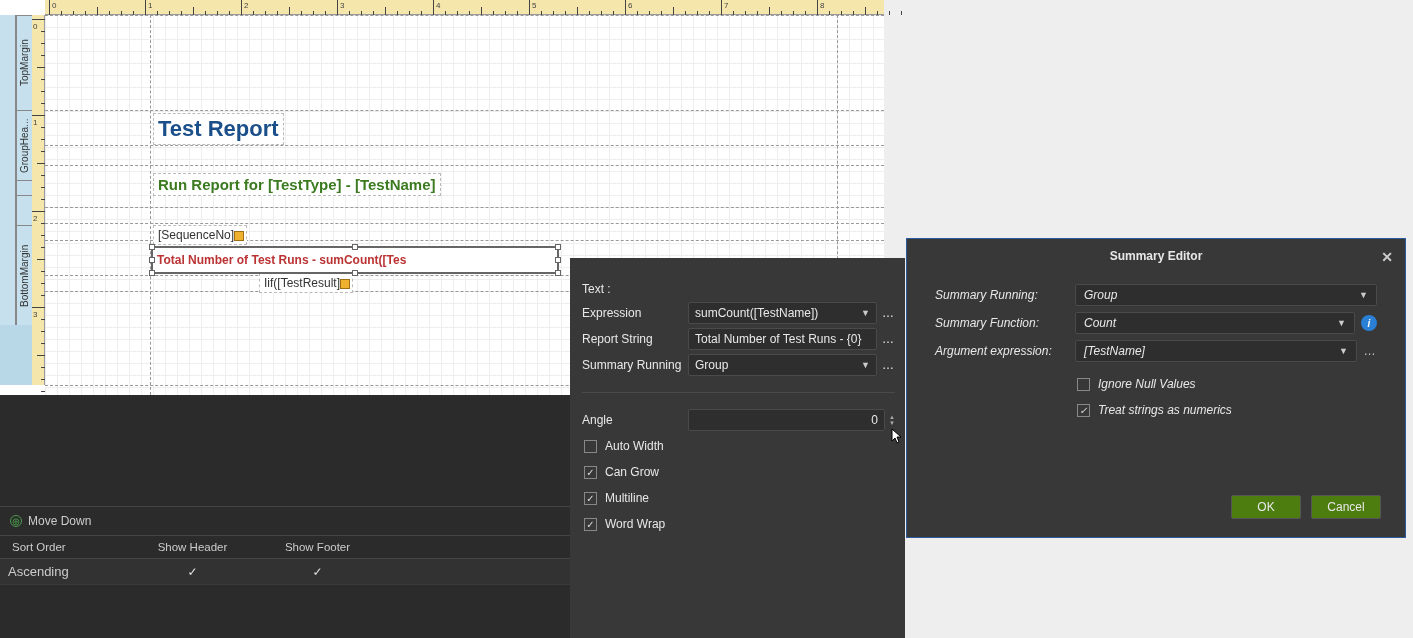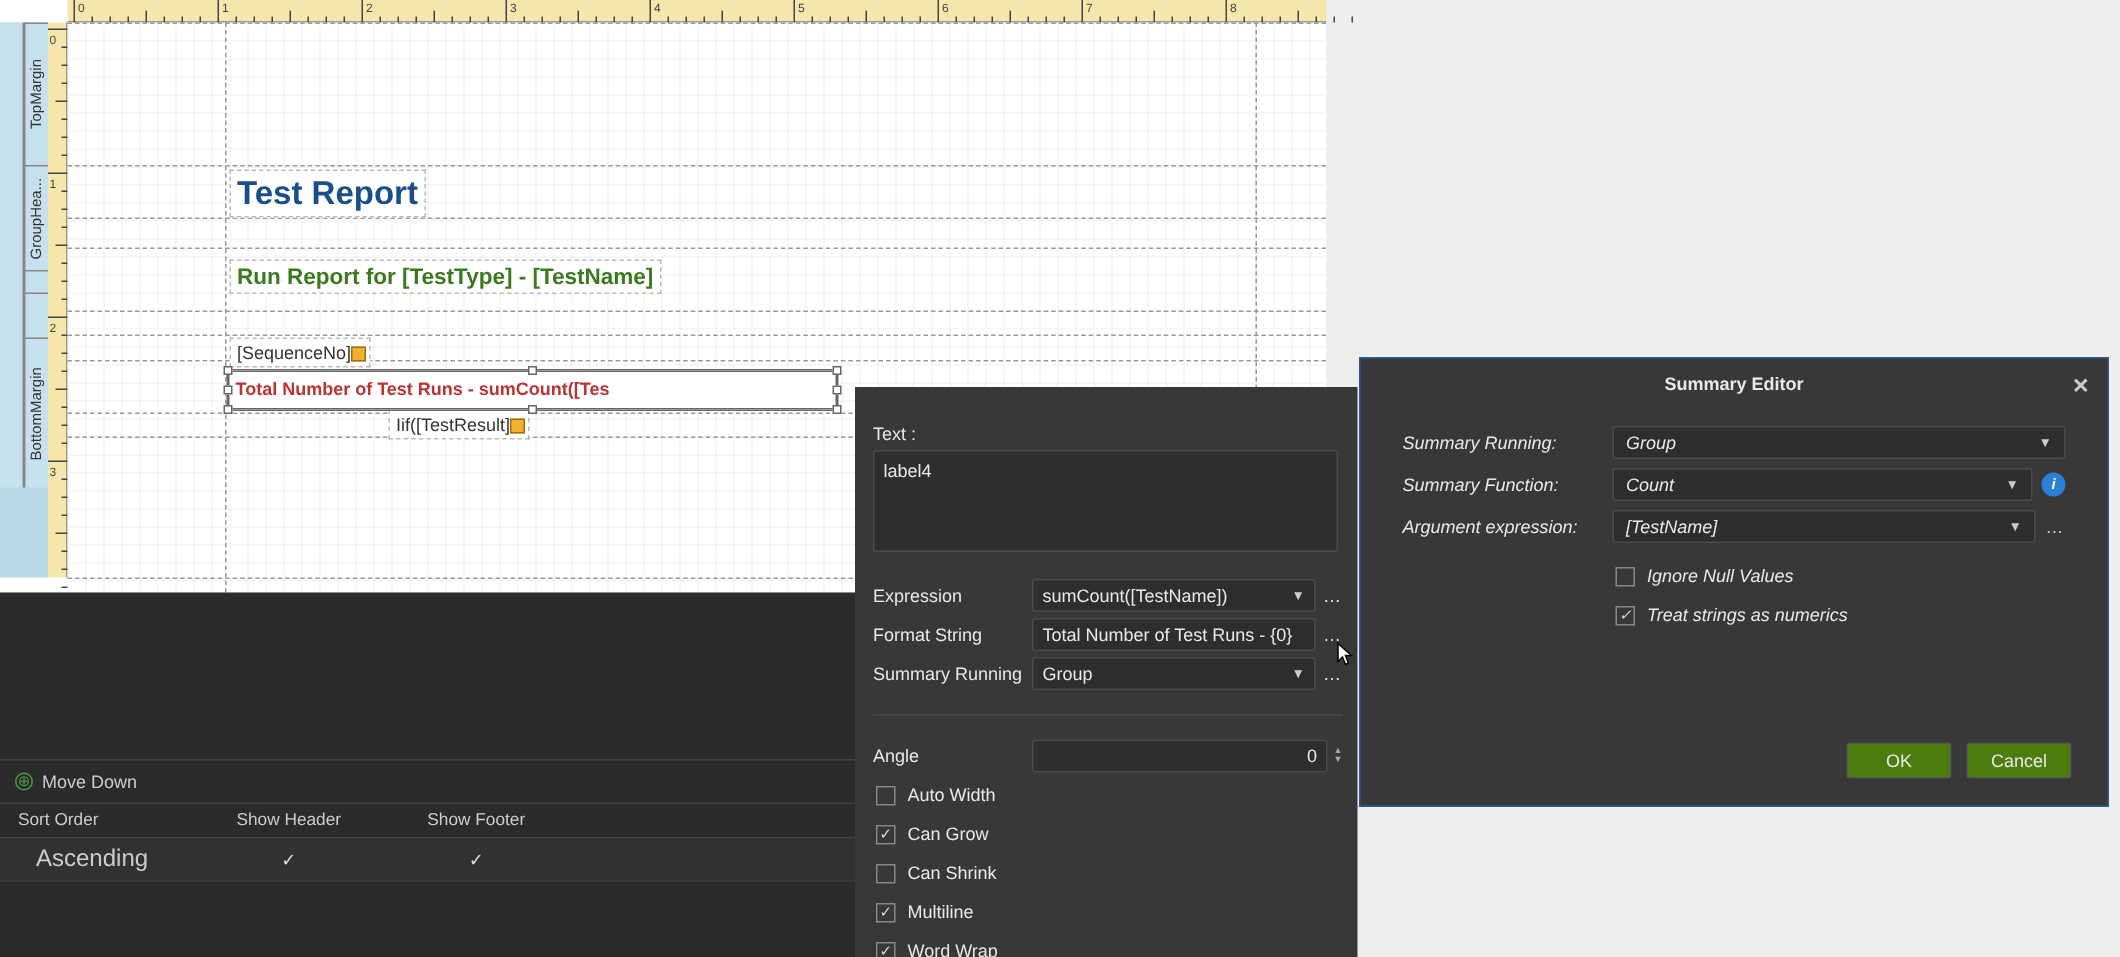--- a/index.html
+++ b/index.html
@@ -28,21 +28,21 @@
 
 .sel-handles { position:absolute; border:1px solid #666; }
 .sh { position:absolute; width:6px; height:6px; background:#fff; border:1px solid #666; }
 
 
 .bottom-left { position: absolute; left: 0; top: 395px; width: 570px; height: 243px; background: #2b2b2b; color:#ccc; }
 .move-down { padding: 7px 10px; border-top:1px solid #444; border-bottom:1px solid #444; font-size:11.5px; display:flex; align-items:center; gap:6px; }
 .grid-head { display:flex; border-bottom:1px solid #444; }
 .grid-head > div { padding:5px 12px; font-size:11.5px; }
 .grid-row { display:flex; border-bottom:1px solid #3a3a3a; background:#323232; }
-.grid-row > div { padding:5px 24px; font-size:16px; }
+.grid-row > div { padding:5px 8px; font-size:13px; }
 .gc1 { width:130px; } .gc2 { width:125px; text-align:center; } .gc3 { width:125px; text-align:center; }
 .chk::before { content:"✓"; color:#ddd; }
 
 
 .props { position: absolute; left: 570px; top: 258px; width: 335px; height: 380px; background: #383838; color:#e8e8e8; font-size:11.5px; }
 .props-inner { padding: 12px 10px 10px 12px; }
 .props-label { margin-bottom:4px;margin-top:12px; }
 .props-text { width: 310px; height: 68px; background:#2e2e2e; border:1px solid #4a4a4a; border-radius:2px; padding:6px; margin-bottom:16px; }
 .prow { display:flex; align-items:center; height:26px; }
 .prow .pl { width:106px; }
@@ -265,31 +265,30 @@
   <div class="grid-row">
     <div class="gc1">Ascending</div>
     <div class="gc2"><span class="chk"></span></div>
     <div class="gc3"><span class="chk"></span></div>
   </div>
 </div>
 
 <div class="props">
   <div class="props-inner">
     <div class="props-label">Text :</div>
-    <div class="props-text"><span>label4</span></div>
     <div class="prow">
       <div class="pl">Expression</div>
       <div class="pv">
           <span>sumCount([TestName])</span>
           <span class="drop">▼</span>
         </div>
       <div class="dots">…</div>
     </div>
     <div class="prow">
-      <div class="pl">Format String</div>
+      <div class="pl">Report String</div>
       <div class="pv">
           <span>Total Number of Test Runs - {0}</span>
         </div>
       <div class="dots">…</div>
     </div>
     <div class="prow">
       <div class="pl">Summary Running</div>
       <div class="pv">
           <span>Group</span>
           <span class="drop">▼</span>
@@ -309,24 +308,20 @@
     </div>
     <div class="crow">
         <span class="cbox"></span>
         <span>Auto Width</span>
       </div>
     <div class="crow">
         <span class="cbox">✓</span>
         <span>Can Grow</span>
       </div>
     <div class="crow">
-        <span class="cbox"></span>
-        <span>Can Shrink</span>
-      </div>
-    <div class="crow">
         <span class="cbox">✓</span>
         <span>Multiline</span>
       </div>
     <div class="crow">
         <span class="cbox">✓</span>
         <span>Word Wrap</span>
       </div>
   </div>
 </div>
 

